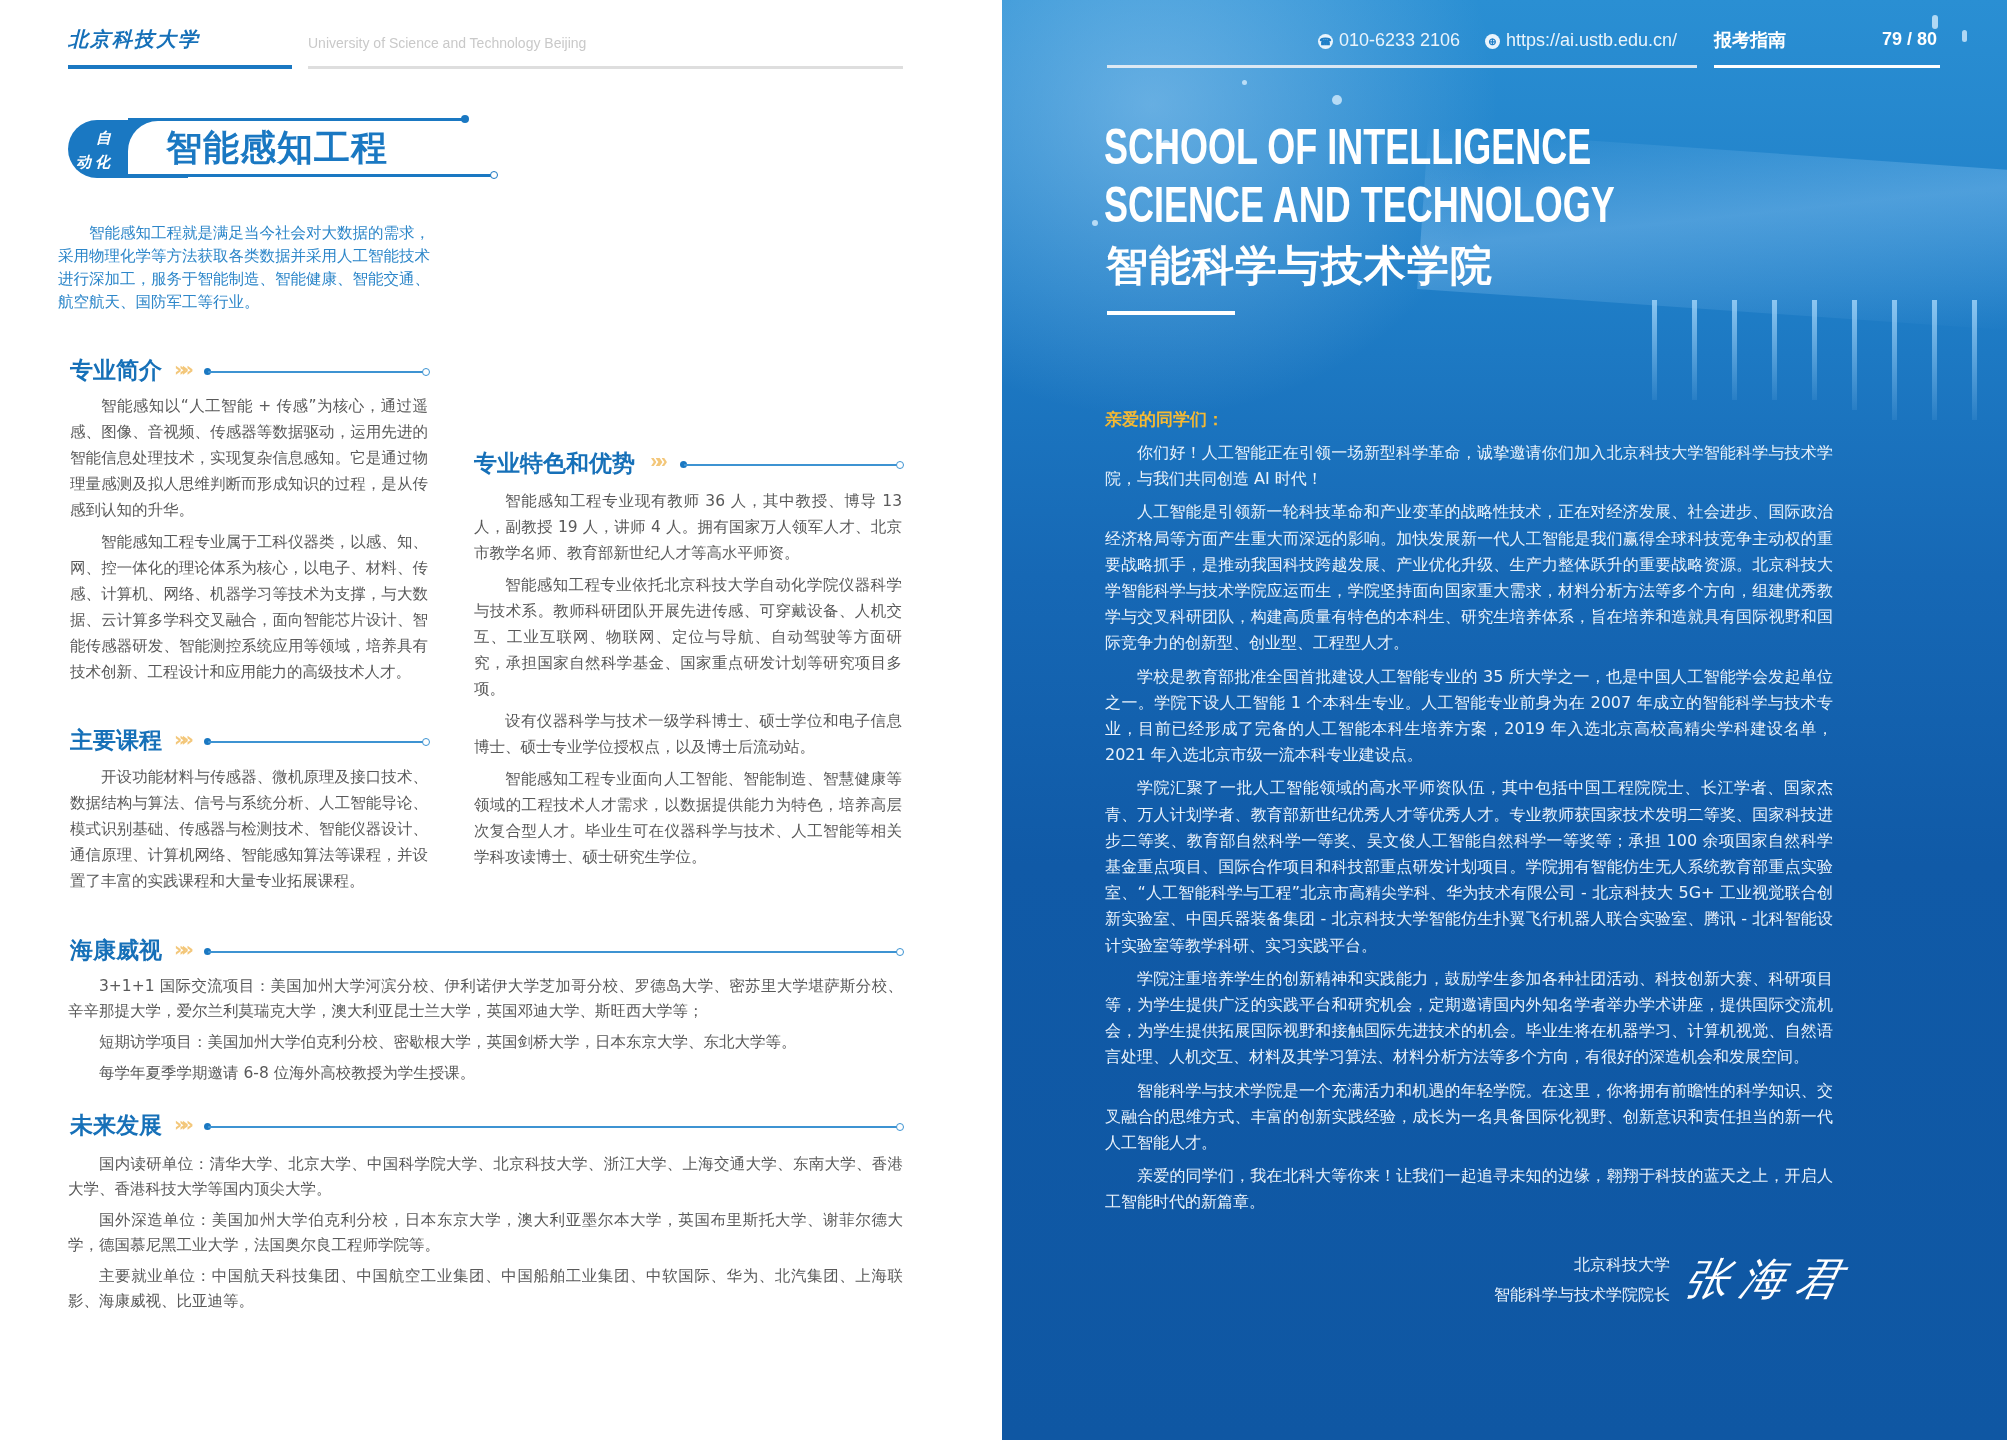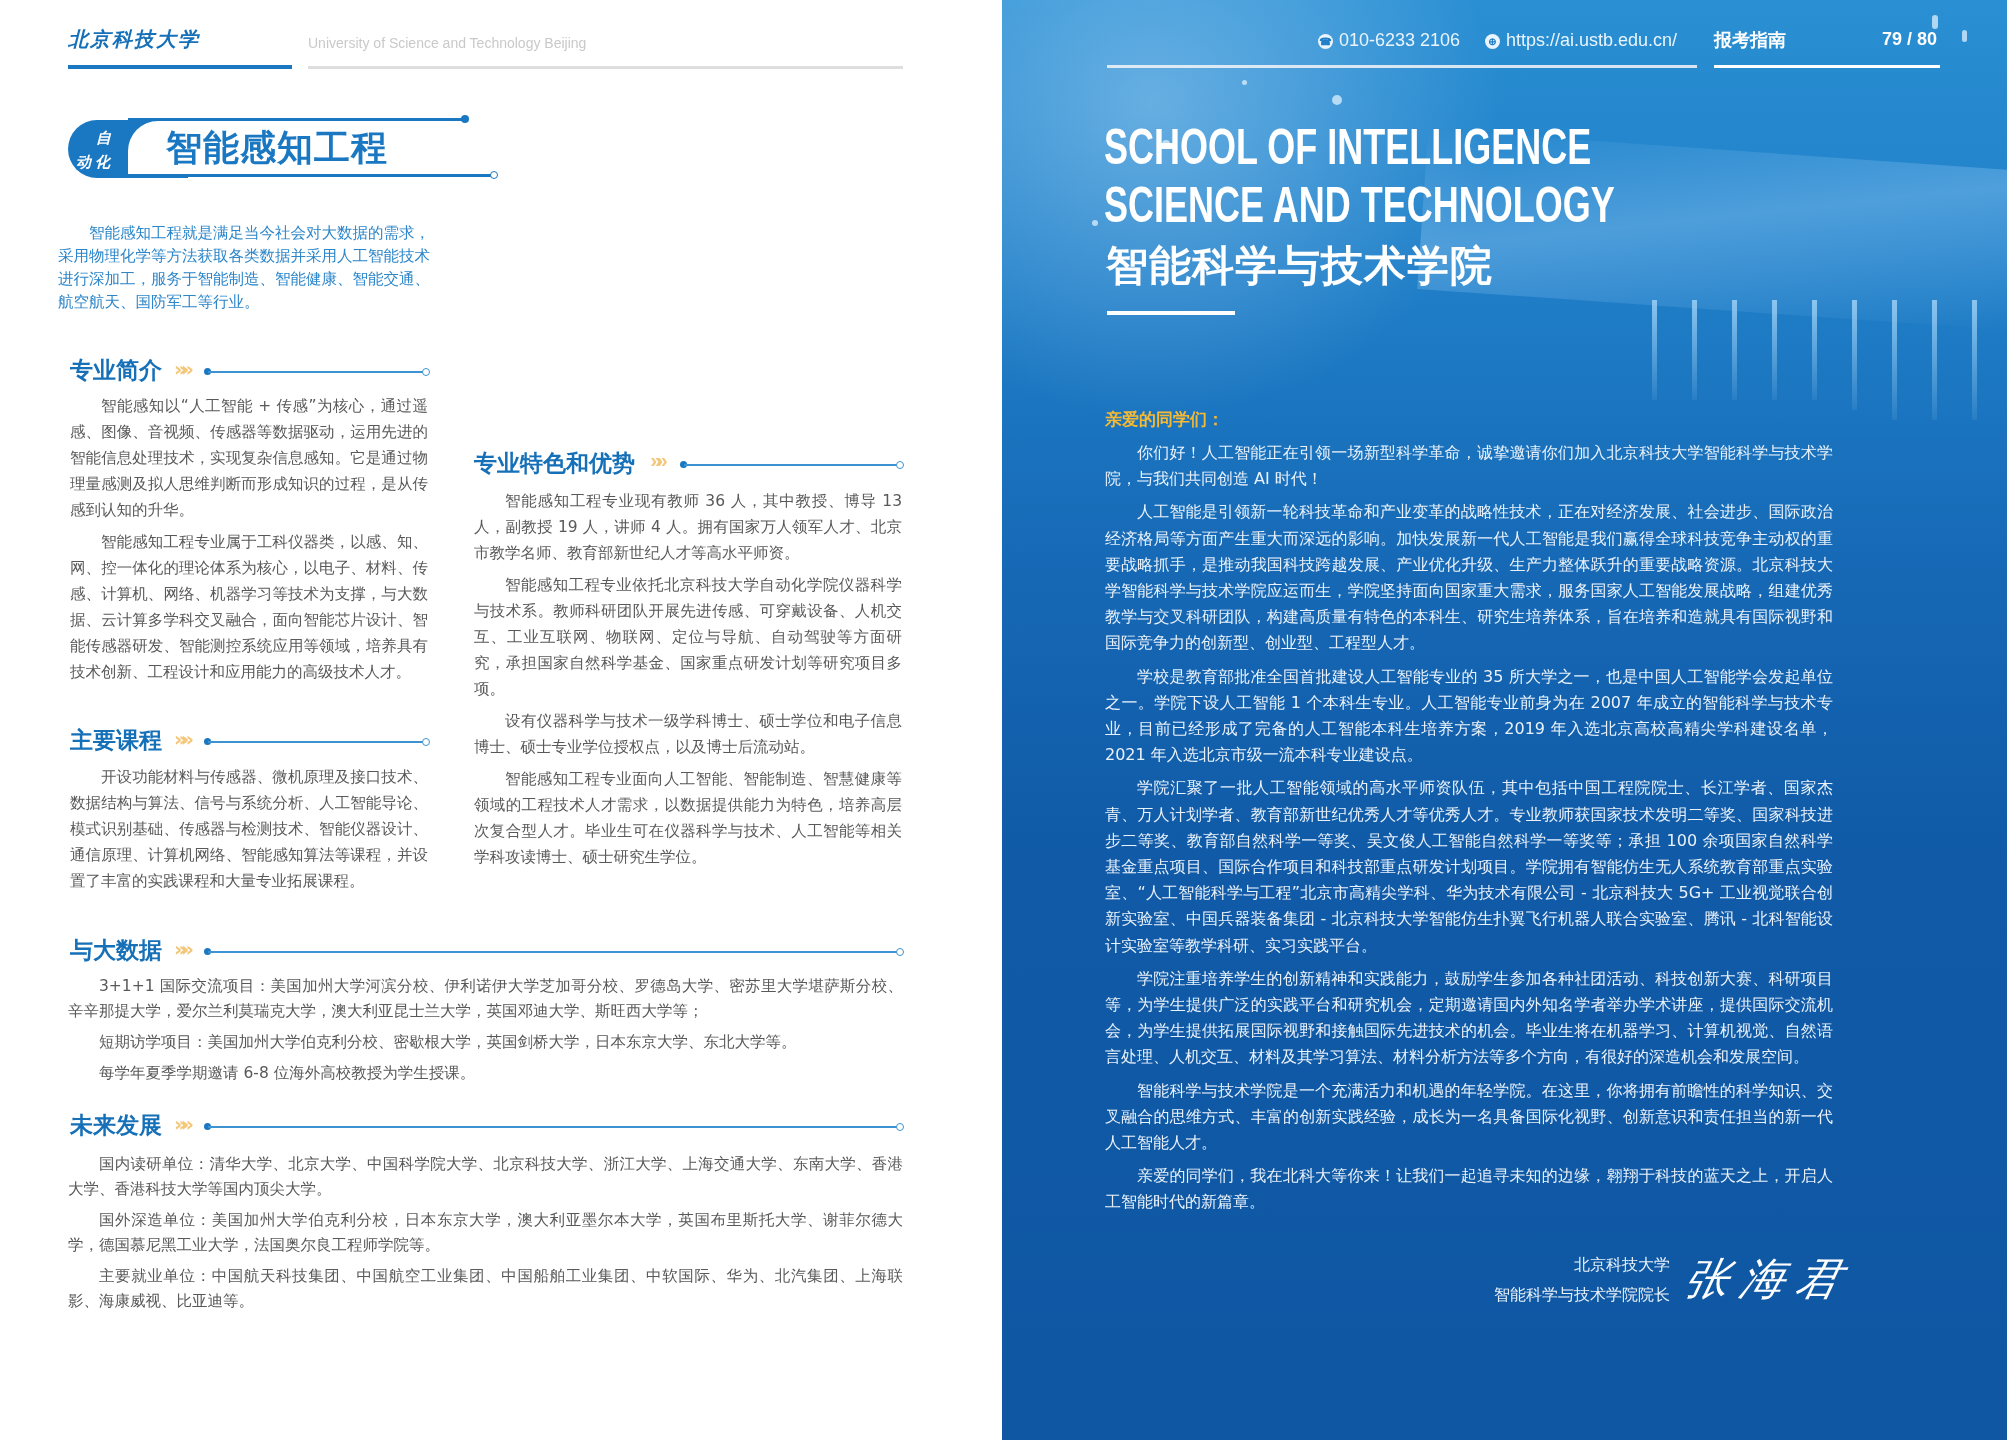--- a/index.html
+++ b/index.html
@@ -127,21 +127,21 @@
     <span class="sec-dot-r" style="left:422px;"></span>
   </div>
   <div class="body-para" style="left:474px;top:488px;width:428px;">
     <p>智能感知工程专业现有教师 36 人，其中教授、博导 13 人，副教授 19 人，讲师 4 人。拥有国家万人领军人才、北京市教学名师、教育部新世纪人才等高水平师资。</p>
     <p>智能感知工程专业依托北京科技大学自动化学院仪器科学与技术系。教师科研团队开展先进传感、可穿戴设备、人机交互、工业互联网、物联网、定位与导航、自动驾驶等方面研究，承担国家自然科学基金、国家重点研发计划等研究项目多项。</p>
     <p>设有仪器科学与技术一级学科博士、硕士学位和电子信息博士、硕士专业学位授权点，以及博士后流动站。</p>
     <p>智能感知工程专业面向人工智能、智能制造、智慧健康等领域的工程技术人才需求，以数据提供能力为特色，培养高层次复合型人才。毕业生可在仪器科学与技术、人工智能等相关学科攻读博士、硕士研究生学位。</p>
   </div>
 
   <div class="sec-head" style="left:70px;top:935px;width:834px;">
-    <span class="sec-title">与大数据</span>
+    <span class="sec-title">海康威视</span>
     <span class="sec-chev" style="left:104px;">»»</span>
     <span class="sec-dot-l" style="left:134px;"></span>
     <span class="sec-line" style="left:138px;width:690px;"></span>
     <span class="sec-dot-r" style="left:826px;"></span>
   </div>
   <div class="body-para" style="left:68px;top:974px;width:835px;line-height:25px;">
     <p>3+1+1 国际交流项目：美国加州大学河滨分校、伊利诺伊大学芝加哥分校、罗德岛大学、密苏里大学堪萨斯分校、辛辛那提大学，爱尔兰利莫瑞克大学，澳大利亚昆士兰大学，英国邓迪大学、斯旺西大学等；</p>
     <p>短期访学项目：美国加州大学伯克利分校、密歇根大学，英国剑桥大学，日本东京大学、东北大学等。</p>
     <p>每学年夏季学期邀请 6-8 位海外高校教授为学生授课。</p>
   </div>
@@ -196,21 +196,21 @@
     <div>SCHOOL OF INTELLIGENCE</div>
     <div>SCIENCE AND TECHNOLOGY</div>
   </div>
   <div class="school-cn">智能科学与技术学院</div>
   <div class="school-rule"></div>
 </div>
 
 <div class="greeting">亲爱的同学们：</div>
 <div class="letter">
   <p>你们好！人工智能正在引领一场新型科学革命，诚挚邀请你们加入北京科技大学智能科学与技术学院，与我们共同创造 AI 时代！</p>
-  <p>人工智能是引领新一轮科技革命和产业变革的战略性技术，正在对经济发展、社会进步、国际政治经济格局等方面产生重大而深远的影响。加快发展新一代人工智能是我们赢得全球科技竞争主动权的重要战略抓手，是推动我国科技跨越发展、产业优化升级、生产力整体跃升的重要战略资源。北京科技大学智能科学与技术学院应运而生，学院坚持面向国家重大需求，服务国家人工智能发展战略，组建优秀教学与交叉科研团队，构建高质量有特色的本科生、研究生培养体系，旨在培养和造就具有国际视野和国际竞争力的创新型、创业型、工程型人才。</p>
+  <p>人工智能是引领新一轮科技革命和产业变革的战略性技术，正在对经济发展、社会进步、国际政治经济格局等方面产生重大而深远的影响。加快发展新一代人工智能是我们赢得全球科技竞争主动权的重要战略抓手，是推动我国科技跨越发展、产业优化升级、生产力整体跃升的重要战略资源。北京科技大学智能科学与技术学院应运而生，学院坚持面向国家重大需求，材料分析方法等多个方向，组建优秀教学与交叉科研团队，构建高质量有特色的本科生、研究生培养体系，旨在培养和造就具有国际视野和国际竞争力的创新型、创业型、工程型人才。</p>
   <p>学校是教育部批准全国首批建设人工智能专业的 35 所大学之一，也是中国人工智能学会发起单位之一。学院下设人工智能 1 个本科生专业。人工智能专业前身为在 2007 年成立的智能科学与技术专业，目前已经形成了完备的人工智能本科生培养方案，2019 年入选北京高校高精尖学科建设名单，2021 年入选北京市级一流本科专业建设点。</p>
   <p>学院汇聚了一批人工智能领域的高水平师资队伍，其中包括中国工程院院士、长江学者、国家杰青、万人计划学者、教育部新世纪优秀人才等优秀人才。专业教师获国家技术发明二等奖、国家科技进步二等奖、教育部自然科学一等奖、吴文俊人工智能自然科学一等奖等；承担 100 余项国家自然科学基金重点项目、国际合作项目和科技部重点研发计划项目。学院拥有智能仿生无人系统教育部重点实验室、“人工智能科学与工程”北京市高精尖学科、华为技术有限公司 - 北京科技大 5G+ 工业视觉联合创新实验室、中国兵器装备集团 - 北京科技大学智能仿生扑翼飞行机器人联合实验室、腾讯 - 北科智能设计实验室等教学科研、实习实践平台。</p>
   <p>学院注重培养学生的创新精神和实践能力，鼓励学生参加各种社团活动、科技创新大赛、科研项目等，为学生提供广泛的实践平台和研究机会，定期邀请国内外知名学者举办学术讲座，提供国际交流机会，为学生提供拓展国际视野和接触国际先进技术的机会。毕业生将在机器学习、计算机视觉、自然语言处理、人机交互、材料及其学习算法、材料分析方法等多个方向，有很好的深造机会和发展空间。</p>
   <p>智能科学与技术学院是一个充满活力和机遇的年轻学院。在这里，你将拥有前瞻性的科学知识、交叉融合的思维方式、丰富的创新实践经验，成长为一名具备国际化视野、创新意识和责任担当的新一代人工智能人才。</p>
   <p>亲爱的同学们，我在北科大等你来！让我们一起追寻未知的边缘，翱翔于科技的蓝天之上，开启人工智能时代的新篇章。</p>
 </div>
 <div class="sign-block">
   <div>北京科技大学</div>
   <div>智能科学与技术学院院长</div>
 </div>

